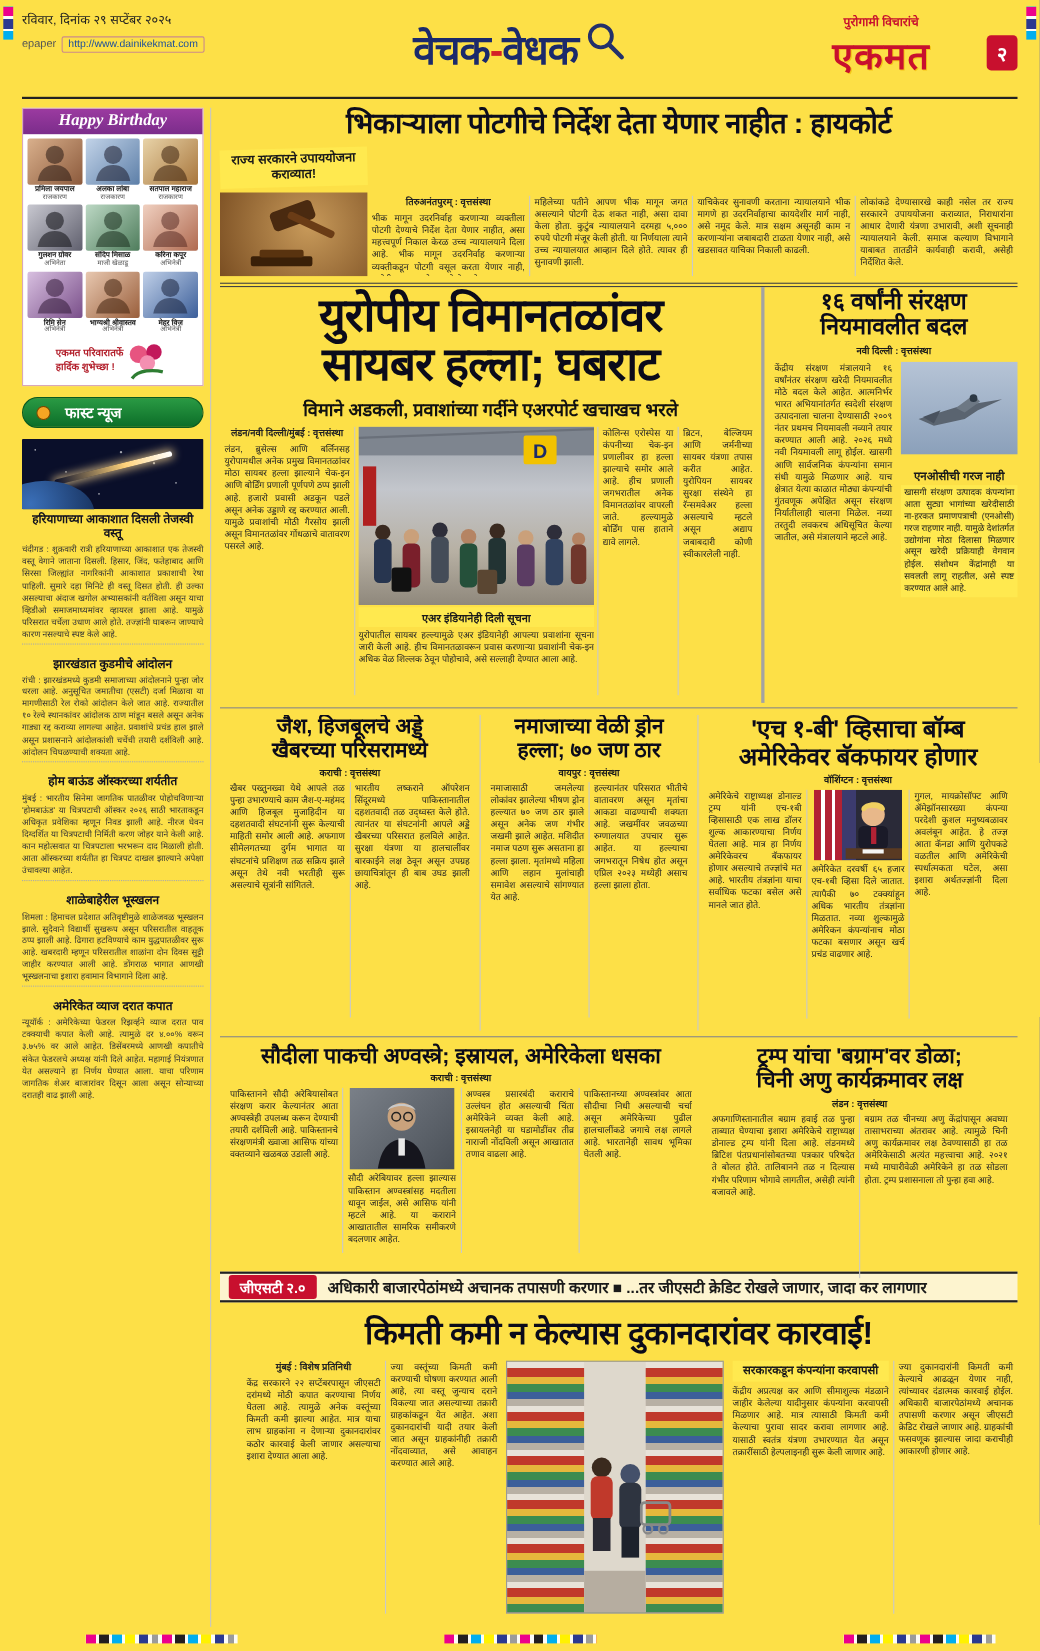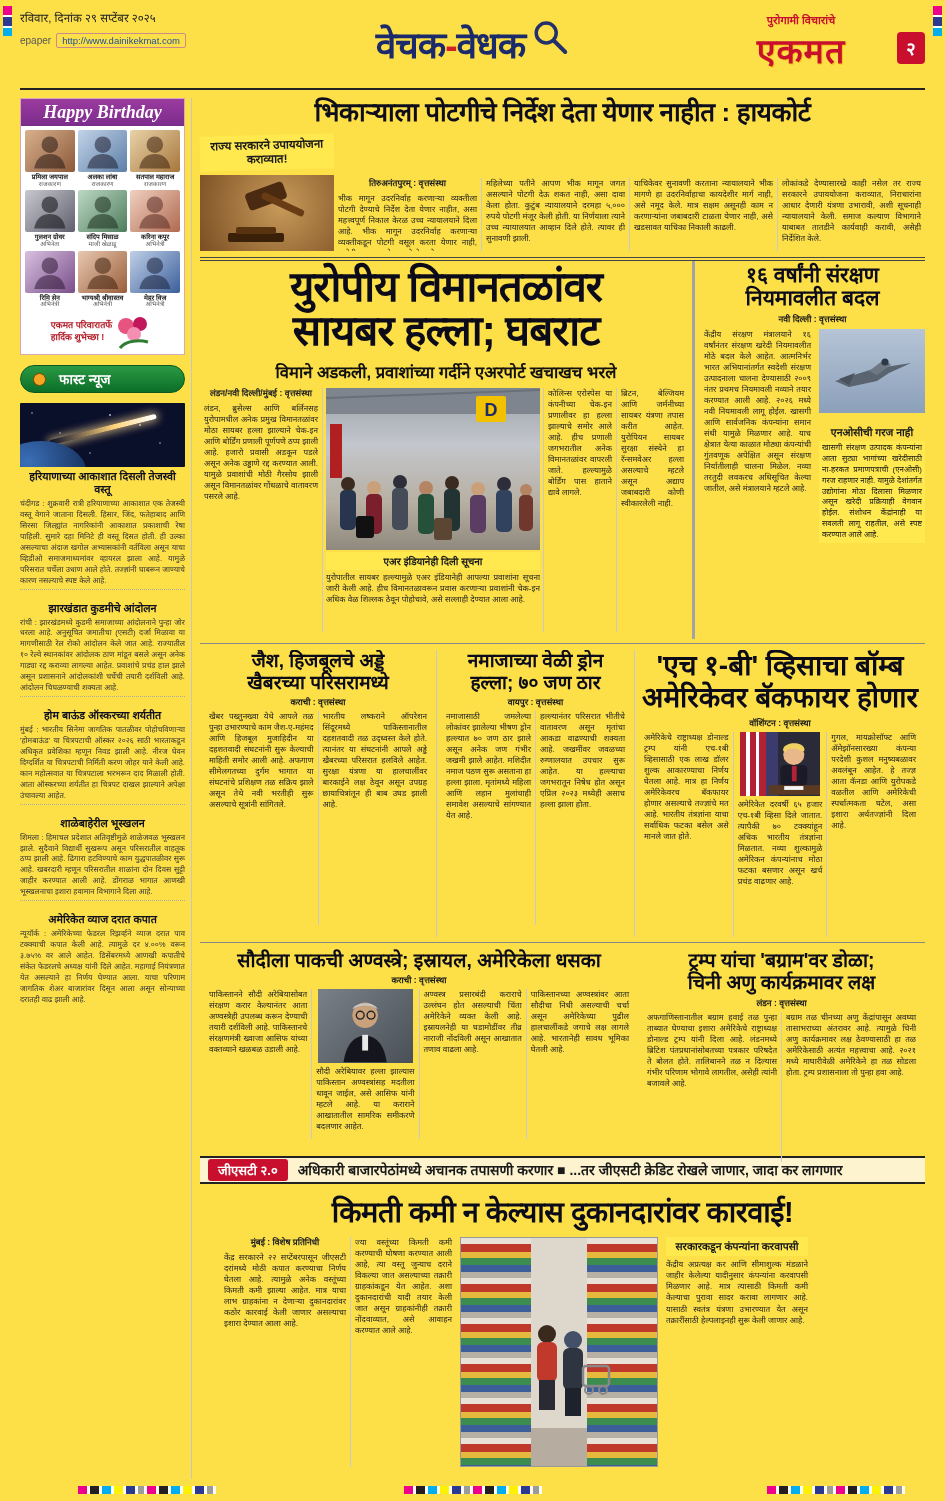--- a/index.html
+++ b/index.html
@@ -16,21 +16,21 @@
 .mh-center{position:absolute;left:50%;top:12px;transform:translateX(-50%);display:flex;gap:6px;}
 .mh-title{font-size:37px;font-weight:800;color:#1b2a6b;letter-spacing:-1px;}
 .mh-title .dash{color:#d32027;}
 .mh-right{position:absolute;right:44px;top:6px;width:160px;text-align:center;}
 .mh-tag{color:#c8102e;font-size:11px;font-weight:bold;}
 .mh-brand{color:#c8102e;font-size:34px;font-weight:900;letter-spacing:1px;text-shadow:1px 1px 0 #f5c518;}
 .pagenum{position:absolute;right:0;top:26px;width:28px;height:32px;background:#c8102e;color:#fff;font-size:18px;font-weight:bold;display:flex;align-items:center;justify-content:center;border-radius:4px;}
 
 .sidebar{position:absolute;left:20px;top:98px;width:172px;bottom:22px;border-right:1px solid #c6c6c6;padding-right:6px;}
 .bday{border:1px solid #d8a8b8;background:#fff;}
-.bday-head{background:linear-gradient(180deg,#9b3aa0,#7b2d8b);color:#fff;text-align:center;font-family:"Liberation Serif",serif;font-style:italic;font-size:18px;font-weight:bold;padding:3px 0;}
+.bday-head{background:linear-gradient(180deg,#9b3aa0,#7b2d8b);color:#fff;text-align:center;font-family:"Liberation Serif",serif;font-style:italic;font-size:15px;font-weight:bold;padding:3px 0;}
 .bday-grid{display:grid;grid-template-columns:repeat(3,1fr);gap:3px;padding:4px;}
 .bcell .av{height:42px;border-radius:2px;position:relative;overflow:hidden;}
 .bcell .av svg{position:absolute;inset:0;}
 .bname{font-size:6.6px;font-weight:bold;text-align:center;line-height:1.15;margin-top:1px;}
 .brole{font-size:6.2px;text-align:center;color:#555;line-height:1.1;}
 .av1{background:linear-gradient(135deg,#d9b08c,#8c5a3c);} .av2{background:linear-gradient(135deg,#c2d3e8,#5d7fa8);}
 .av3{background:linear-gradient(135deg,#e8d3a8,#a8763c);} .av4{background:linear-gradient(135deg,#c8c8d0,#60606e);}
 .av5{background:linear-gradient(135deg,#bcd8c4,#4f7d5c);} .av6{background:linear-gradient(135deg,#f0d0c0,#b06a50);}
 .av7{background:linear-gradient(135deg,#d8c0e0,#7a4f8a);} .av8{background:linear-gradient(135deg,#e8c8b0,#9a5f3c);}
 .av9{background:linear-gradient(135deg,#c0d0e8,#3c5f9a);}
@@ -75,21 +75,21 @@
 .jet{height:84px;background:linear-gradient(180deg,#b6c4d6,#8ba0ba);position:relative;overflow:hidden;}
 .noc-h{font-weight:800;font-size:10.5px;text-align:center;margin:12px 0 2px;}
 .noc-b{background:#ffe94f;font-size:7.9px;line-height:1.38;text-align:justify;padding:2px 3px;}
 
 .sec-c{display:flex;border-top:1px solid #888;margin-top:4px;padding-top:6px;height:294px;}
 .c-blk{padding:0 5px;overflow:hidden;}
 .c1{width:236px;flex:none;}
 .c2{width:198px;flex:none;}
 .c3{flex:1;}
 .h2c{font-size:19px;font-weight:800;text-align:center;line-height:1.14;color:#0b0b1a;}
-.h2c3{font-size:28px;font-weight:800;text-align:center;line-height:1.14;color:#0b0b1a;}
+.h2c3{font-size:22px;font-weight:800;text-align:center;line-height:1.14;color:#0b0b1a;}
 .c-cols{display:flex;margin-top:3px;height:214px;}
 .c3 .c-cols{height:208px;}
 .trump{height:64px;margin:0 2px 3px;background:linear-gradient(90deg,#b22234 0 8%,#fff 8% 12%,#b22234 12% 20%,#fff 20% 24%,#b22234 24% 32%,#3c3b6e 32% 48%,#2a2a38 48% 100%);position:relative;overflow:hidden;}
 
 .sec-d{display:flex;border-top:1px solid #888;margin-top:5px;padding-top:6px;height:208px;}
 .d1{width:438px;flex:none;padding:0 5px;}
 .d2{flex:1;padding:0 5px;}
 .h2d{font-size:19.5px;font-weight:800;text-align:center;line-height:1.15;color:#0b0b1a;}
 .d-cols{display:flex;margin-top:3px;height:150px;}
 .minister{height:74px;margin:0 2px 3px;background:linear-gradient(135deg,#7a8088,#4a5058);position:relative;overflow:hidden;}
@@ -492,20 +492,21 @@
               <rect x="104" y="150" width="16" height="28" fill="#1d222c"></rect>
             <rect x="122" y="128" width="26" height="20" rx="3" fill="none" stroke="#888" stroke-width="2.5"></rect>
             <circle cx="128" cy="152" r="4" fill="none" stroke="#888" stroke-width="2"></circle>
               <circle cx="142" cy="152" r="4" fill="none" stroke="#888" stroke-width="2"></circle>
           </svg>
         </div>
         <div class="ybox">
           <div class="ybox-h">सरकारकडून कंपन्यांना करवापसी</div>
           <div class="ybox-b">केंद्रीय अप्रत्यक्ष कर आणि सीमाशुल्क मंडळाने जाहीर केलेल्या यादीनुसार कंपन्यांना करवापसी मिळणार आहे. मात्र त्यासाठी किमती कमी केल्याचा पुरावा सादर करावा लागणार आहे. यासाठी स्वतंत्र यंत्रणा उभारण्यात येत असून तक्रारींसाठी हेल्पलाइनही सुरू केली जाणार आहे.</div>
         </div>
+        <div class="col f-c4 vsep">ज्या दुकानदारांनी किमती कमी केल्याचे आढळून येणार नाही, त्यांच्यावर दंडात्मक कारवाई होईल. अधिकारी बाजारपेठांमध्ये अचानक तपासणी करणार असून जीएसटी क्रेडिट रोखले जाणार आहे. ग्राहकांची फसवणूक झाल्यास जादा कराचीही आकारणी होणार आहे.</div>
       </div>
     </section>
   </main>
 
   <div class="bstrips">
     <div class="regstrip" style="left:78px;"></div>
     <div class="regstrip" style="left:50%;transform:translateX(-50%);"></div>
     <div class="regstrip" style="right:40px;"></div>
   </div>
 

